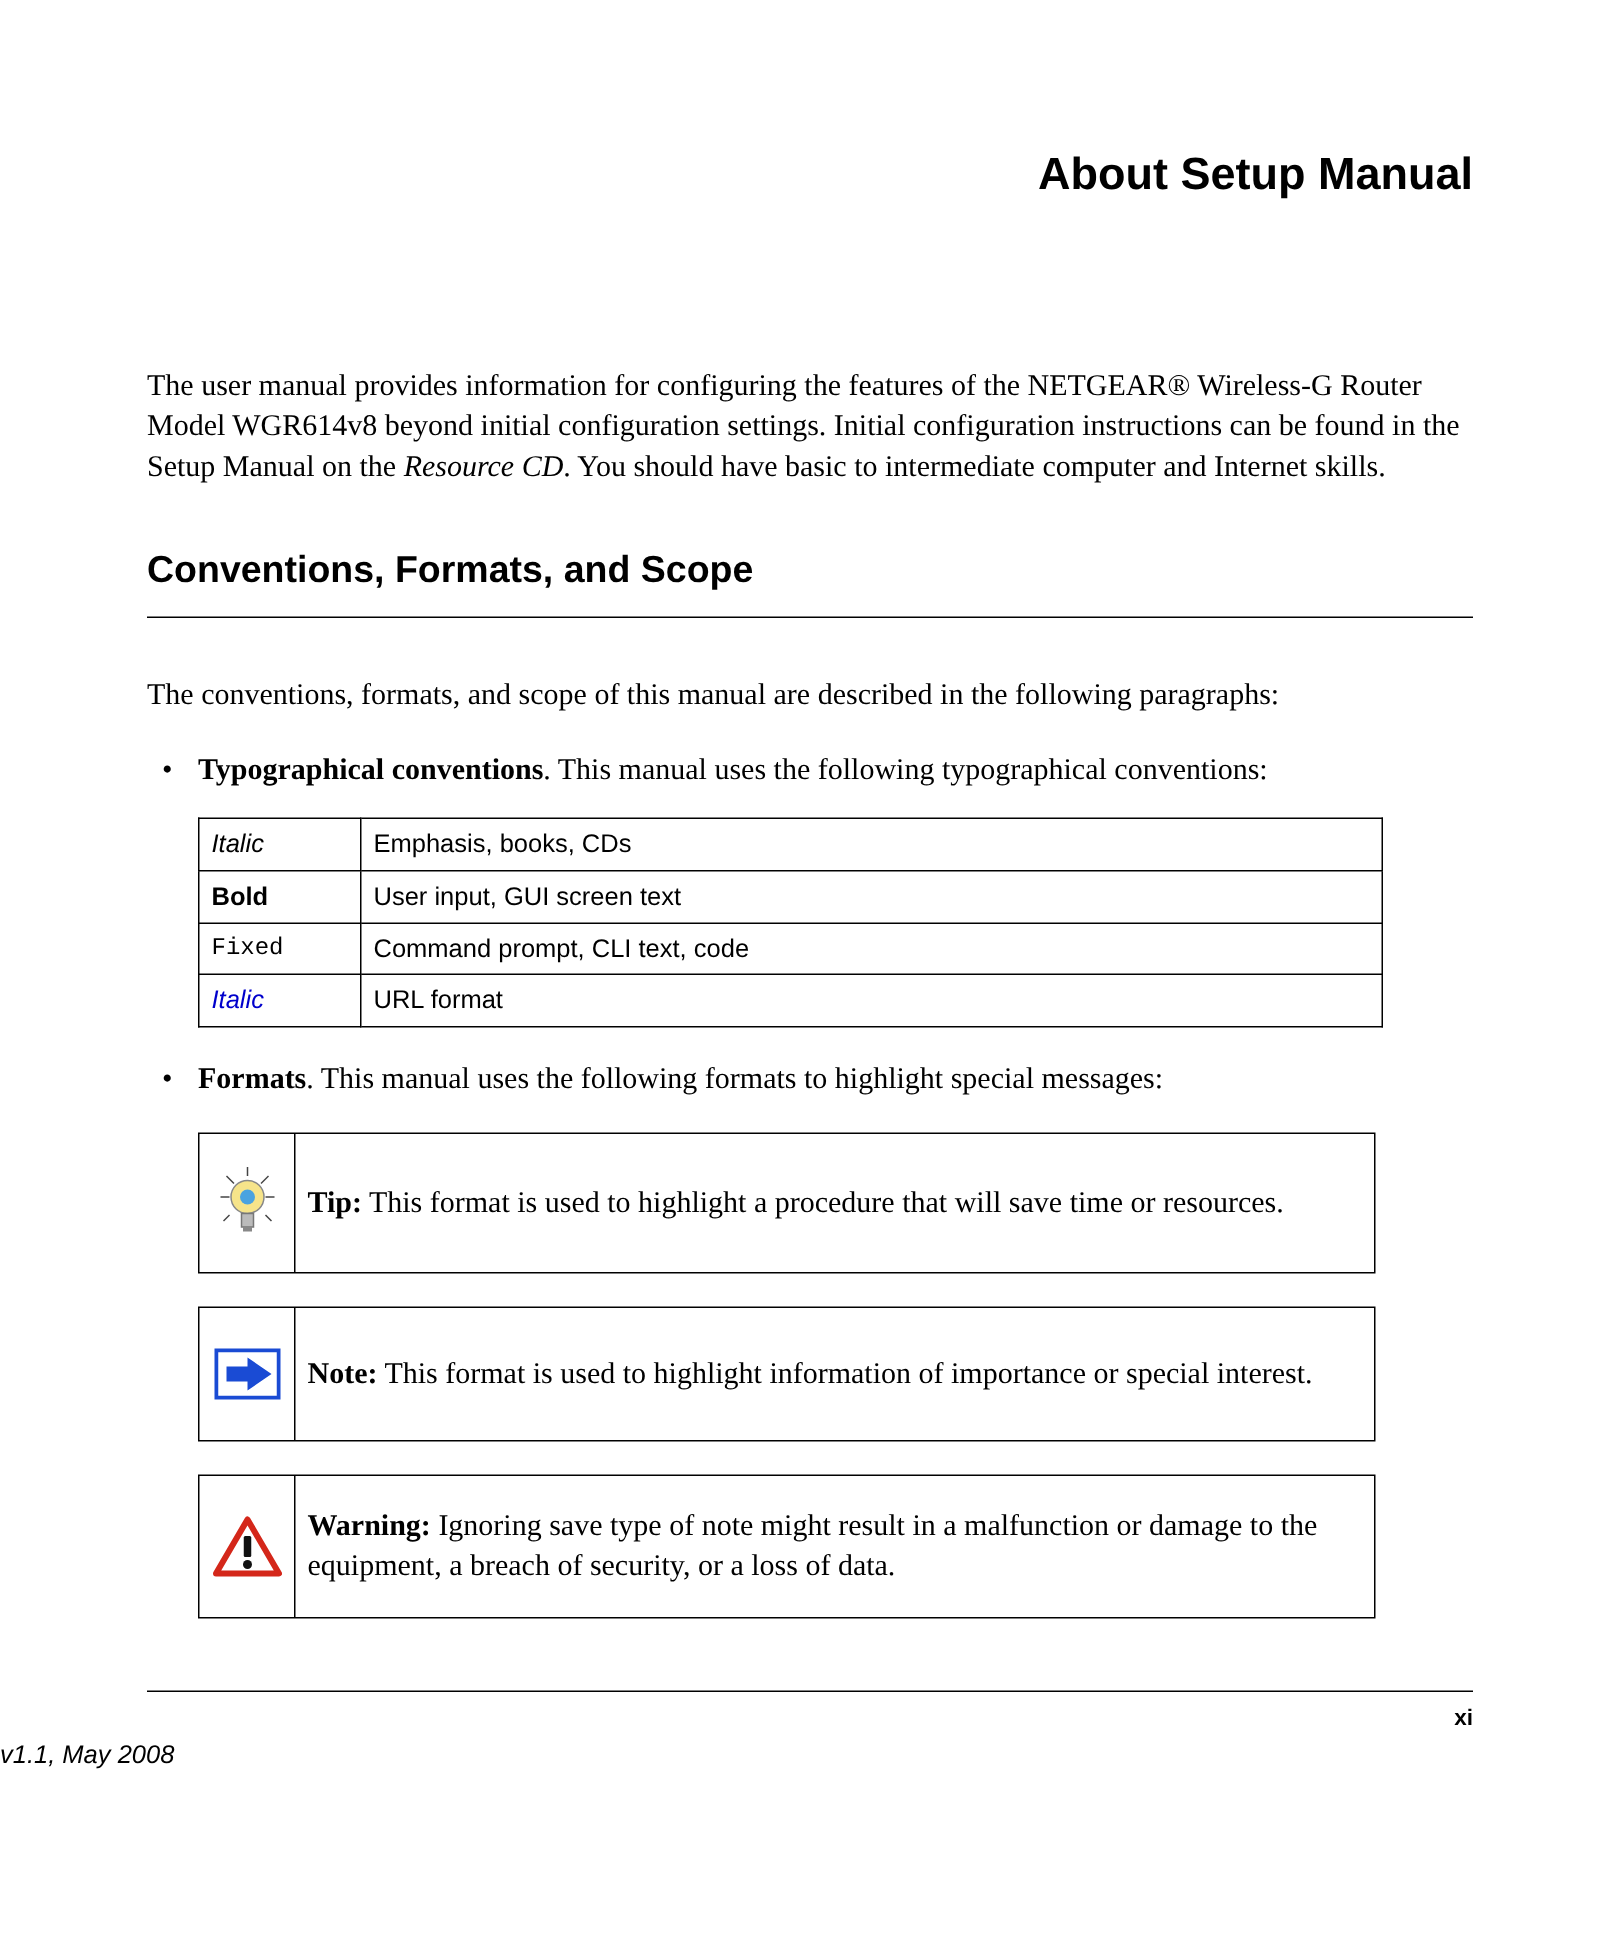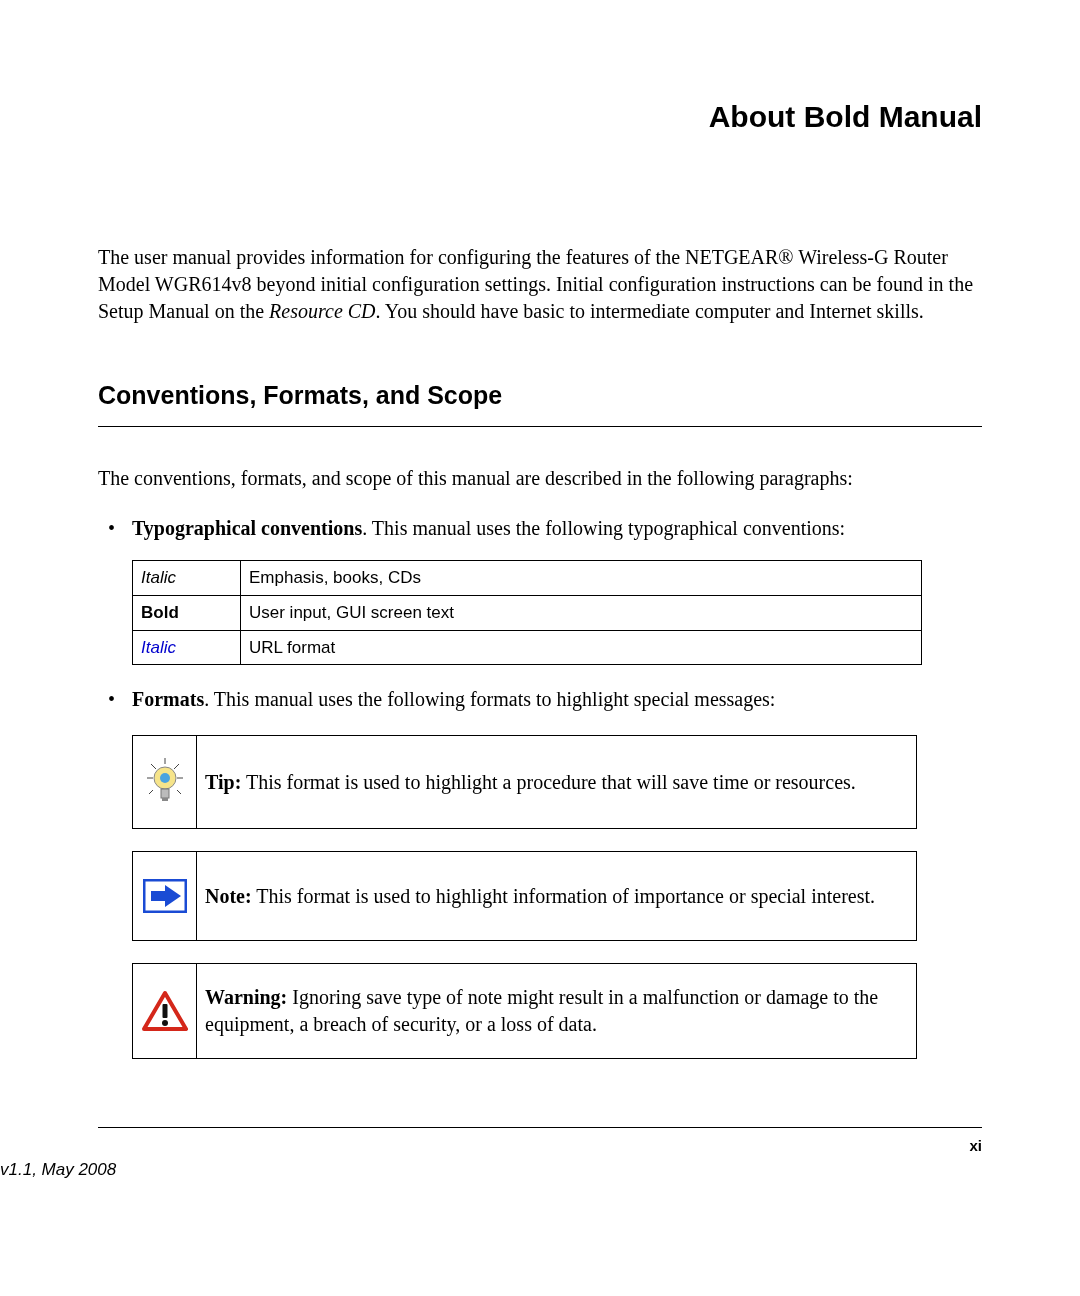--- a/index.html
+++ b/index.html
@@ -15,21 +15,21 @@
     .page-title {
       font-family: Arial, Helvetica, sans-serif;
       font-weight: bold;
       font-size: 30px;
       text-align: right;
       margin-bottom: 110px;
     }
     .intro {
       font-size: 20px;
       line-height: 1.35;
-      margin-bottom: 56px;
+      margin-bottom: 41px;
     }
     .intro .italic { font-style: italic; }
     .section-heading {
       font-family: Arial, Helvetica, sans-serif;
       font-weight: bold;
       font-size: 25px;
       border-bottom: 1.5px solid #000;
       padding-bottom: 16px;
       margin-bottom: 38px;
     }
@@ -124,21 +124,21 @@
       text-align: left;
       font-family: Arial, Helvetica, sans-serif;
       font-style: italic;
       font-size: 17px;
     }
     svg { display: block; }
   </style>
 </head>
 <body>
 
-<h1 class="page-title">About Bold Manual</h1>
+<h1 class="page-title">About Setup Manual</h1>
 
 <p class="intro">
   <span>The user manual provides information for configuring the features of the NETGEAR® Wireless-G Router Model WGR614v8 beyond initial configuration settings. Initial configuration instructions can be found in the Setup Manual on the </span><span class="italic">Resource CD</span><span>. You should have basic to intermediate computer and Internet skills.</span>
 </p>
 
 <h2 class="section-heading">Conventions, Formats, and Scope</h2>
 
 <p class="section-intro">The conventions, formats, and scope of this manual are described in the following paragraphs:</p>
 
 <ul class="top-list">
@@ -146,20 +146,24 @@
     <span class="li-label">Typographical conventions</span><span>. This manual uses the following typographical conventions:</span>
     <table class="conv-table">
       <tbody>
           <tr>
         <td class="td-italic">Italic</td>
         <td>Emphasis, books, CDs</td>
       </tr>
       <tr>
         <td class="td-bold">Bold</td>
         <td>User input, GUI screen text</td>
+      </tr>
+      <tr>
+        <td class="td-fixed">Fixed</td>
+        <td>Command prompt, CLI text, code</td>
       </tr>
       <tr>
         <td class="td-link">Italic</td>
         <td>URL format</td>
       </tr>
     </tbody>
       </table>
   </li>
 
   <li>

